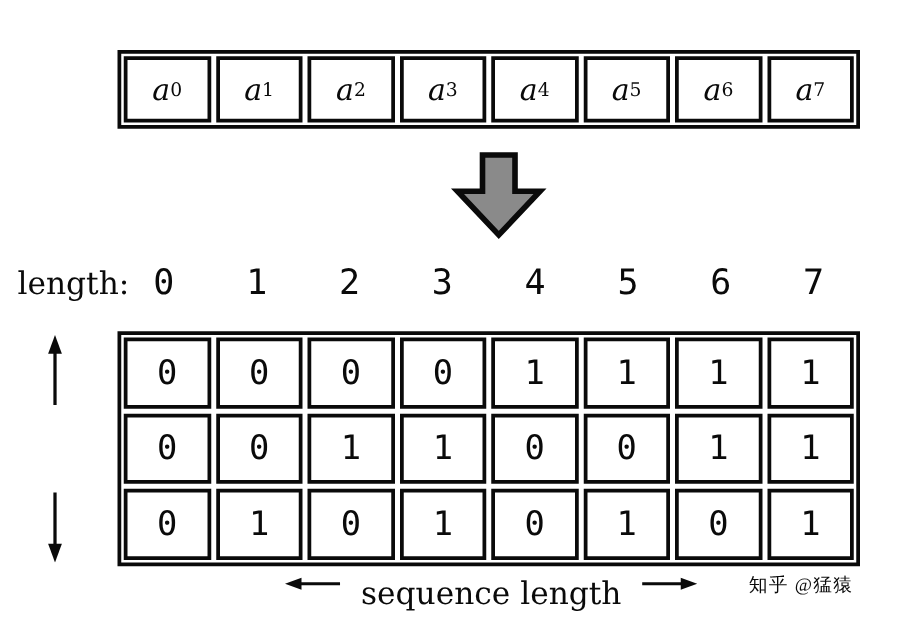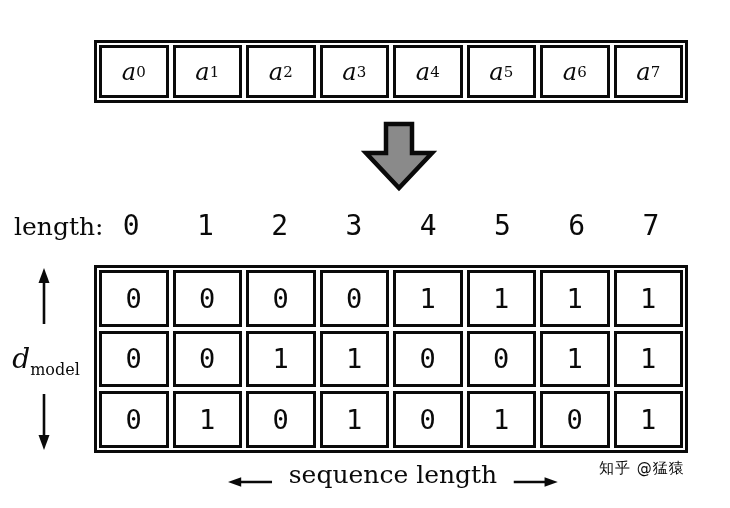--- a/index.html
+++ b/index.html
@@ -52,26 +52,26 @@
   .dmodel-arrow-down{position:absolute;left:36px;top:392px;}
   .dmodel-label{
     position:absolute;left:2px;top:342px;width:88px;text-align:center;
     font-size:28px;white-space:nowrap;
   }
   .dmodel-label .math-var{font-style:italic;}
   .dmodel-label sub{font-size:16px;line-height:0;}
   
   .seq-row{
     position:absolute;left:228px;top:460px;width:330px;
-    display:flex;align-items:flex-end;justify-content:center;gap:15px;
+    display:flex;align-items:flex-start;justify-content:center;gap:15px;
   }
   .seq-text{font-size:25px;white-space:nowrap;}
   
   .wm{position:absolute;font-family:"DejaVu Sans","Liberation Sans",sans-serif;white-space:nowrap;}
-  .wm-zhihu{left:599px;top:459px;font-size:15px;letter-spacing:1px;}
+  .wm-zhihu{left:599px;top:459px;font-size:15px;letter-spacing:1px;font-family:Liberation Serif, serif;}
   .wm-csdn{left:573px;top:472px;font-size:14px;}
 </style>
 </head>
 <body>
 
 <div class="canvas">
 
   <div class="token-box">
       <div class="token-cell">
         <span class="math-var">a</span>
@@ -147,23 +147,20 @@
       <div class="matrix-cell">0</div>
       <div class="matrix-cell">1</div>
       <div class="matrix-cell">0</div>
       <div class="matrix-cell">1</div>
     </div>
 
   <svg class="dmodel-arrow-up" width="16" height="58" viewBox="0 0 16 58">
     <line x1="8" y1="56" x2="8" y2="10" stroke="#0a0a0a" stroke-width="2.6"></line>
     <polygon points="8,0 2.5,15 13.5,15" fill="#0a0a0a"></polygon>
   </svg>
-  <div class="dmodel-label">
-    <span class="math-var">d</span><sub>model</sub>
-  </div>
   <svg class="dmodel-arrow-down" width="16" height="58" viewBox="0 0 16 58">
     <line x1="8" y1="2" x2="8" y2="48" stroke="#0a0a0a" stroke-width="2.6"></line>
     <polygon points="8,58 2.5,43 13.5,43" fill="#0a0a0a"></polygon>
   </svg>
 
   <div class="seq-row">
     <svg width="52" height="14" viewBox="0 0 52 14">
       <line x1="50" y1="7" x2="10" y2="7" stroke="#0a0a0a" stroke-width="2.6"></line>
       <polygon points="0,7 15,1.5 15,12.5" fill="#0a0a0a"></polygon>
     </svg>

